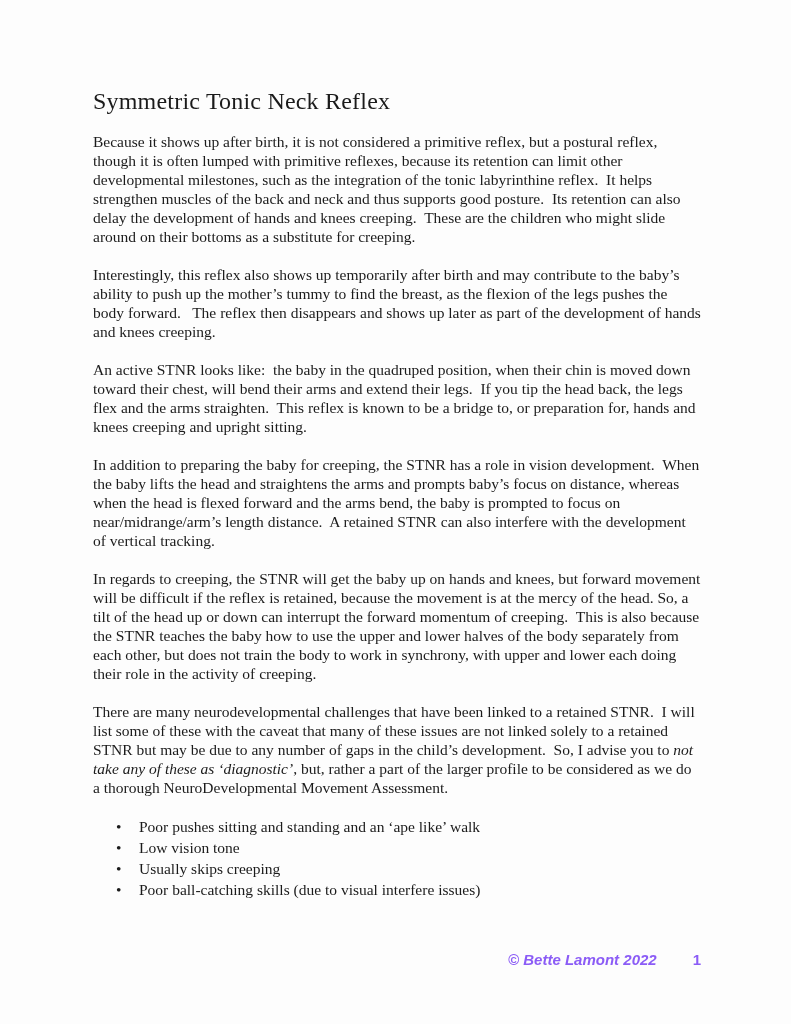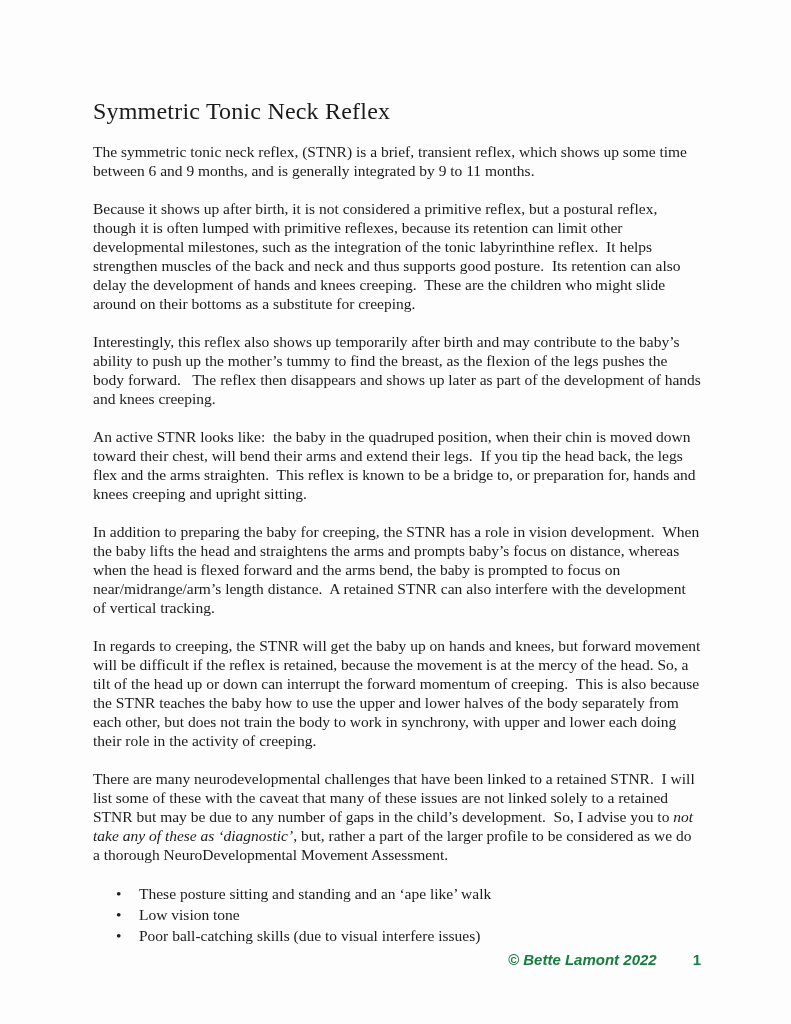--- a/index.html
+++ b/index.html
@@ -12,21 +12,21 @@
     width: 791px;
     height: 1024px;
     background: #fdfdfd;
     font-family: "Liberation Serif", "DejaVu Serif", serif;
     color: #1b1b1b;
     overflow: hidden;
   }
   .content {
     position: absolute;
     left: 93px;
-    top: 96px;
+    top: 86px;
     width: 608px;
   }
   .title {
     font-size: 24px;
     font-weight: normal;
     line-height: 30px;
     margin: 0 0 16px 0;
     letter-spacing: 0.2px;
   }
   p.para {
@@ -57,50 +57,50 @@
   .footer {
     position: absolute;
     top: 951px;
     left: 93px;
     width: 608px;
     display: flex;
     justify-content: flex-end;
     align-items: baseline;
     font-family: "Liberation Sans", "DejaVu Sans", sans-serif;
     font-size: 15px;
-    color: #15803d;
+    color: #8b5cf6;
   }
   .copyright {
     font-weight: bold;
     font-style: italic;
     margin-right: 36px;
   }
   .pagenum {
     font-weight: bold;
   }
 </style>
 </head>
 <body>
 
 <div class="page">
   <div class="content">
     <h1 class="title">Symmetric Tonic Neck Reflex</h1>
 
-    <p class="para">The symmetric tonic neck reflex, (STNR) is a brief, transient reflex, which shows up some time between 6 and 9 months, and is generally integrated by 9 to 11 months.</p>
     <p class="para">Because it shows up after birth, it is not considered a primitive reflex, but a postural reflex, though it is often lumped with primitive reflexes, because its retention can limit other developmental milestones, such as the integration of the tonic labyrinthine reflex.  It helps strengthen muscles of the back and neck and thus supports good posture.  Its retention can also delay the development of hands and knees creeping.  These are the children who might slide around on their bottoms as a substitute for creeping.</p>
     <p class="para">Interestingly, this reflex also shows up temporarily after birth and may contribute to the baby’s ability to push up the mother’s tummy to find the breast, as the flexion of the legs pushes the body forward.   The reflex then disappears and shows up later as part of the development of hands and knees creeping.</p>
     <p class="para">An active STNR looks like:  the baby in the quadruped position, when their chin is moved down toward their chest, will bend their arms and extend their legs.  If you tip the head back, the legs flex and the arms straighten.  This reflex is known to be a bridge to, or preparation for, hands and knees creeping and upright sitting.</p>
     <p class="para">In addition to preparing the baby for creeping, the STNR has a role in vision development.  When the baby lifts the head and straightens the arms and prompts baby’s focus on distance, whereas when the head is flexed forward and the arms bend, the baby is prompted to focus on near/midrange/arm’s length distance.  A retained STNR can also interfere with the development of vertical tracking.</p>
     <p class="para">In regards to creeping, the STNR will get the baby up on hands and knees, but forward movement will be difficult if the reflex is retained, because the movement is at the mercy of the head. So, a tilt of the head up or down can interrupt the forward momentum of creeping.  This is also because the STNR teaches the baby how to use the upper and lower halves of the body separately from each other, but does not train the body to work in synchrony, with upper and lower each doing their role in the activity of creeping.</p>
 
     <p class="para"><span>There are many neurodevelopmental challenges that have been linked to a retained STNR.  I will list some of these with the caveat that many of these issues are not linked solely to a retained STNR but may be due to any number of gaps in the child’s development.  So, I advise you to </span><em>not take any of these as ‘diagnostic’</em><span>, but, rather a part of the larger profile to be considered as we do a thorough NeuroDevelopmental Movement Assessment.</span></p>
 
     <ul class="bullets">
-      <li>These posture sitting and standing and an ‘ape like’ walk</li>
+      <li>Poor pushes sitting and standing and an ‘ape like’ walk</li>
       <li>Low vision tone</li>
+      <li>Usually skips creeping</li>
       <li>Poor ball-catching skills (due to visual interfere issues)</li>
     </ul>
   </div>
 
   <div class="footer">
     <span class="copyright">© Bette Lamont 2022</span>
     <span class="pagenum">1</span>
   </div>
 </div>
 

